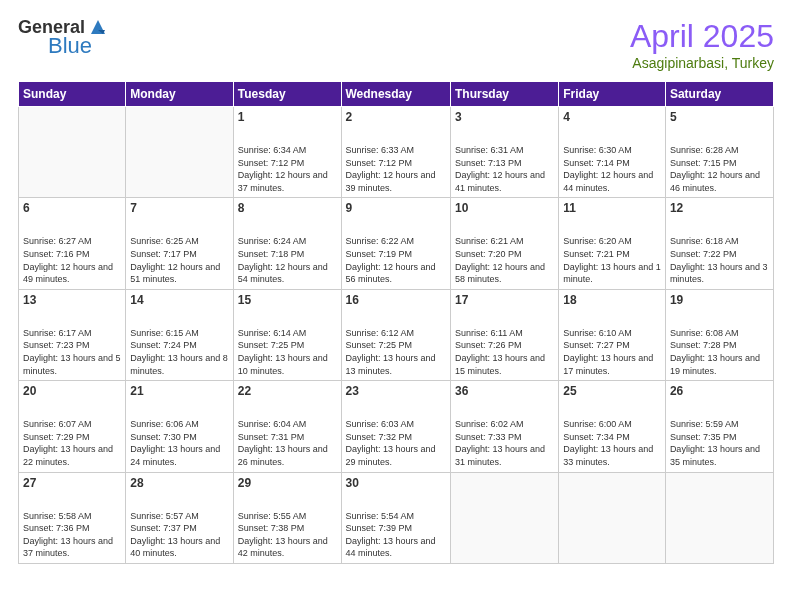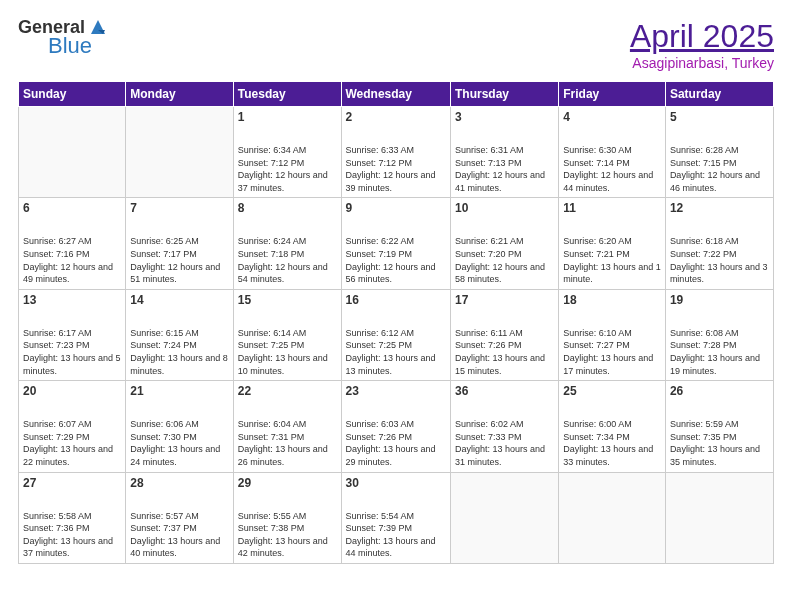--- a/index.html
+++ b/index.html
@@ -36,26 +36,25 @@
       color: #2e7abf;
       line-height: 1.1;
       margin-left: 30px;
     }
     .title-block {
       text-align: right;
     }
     .title-main {
       font-size: 32px;
       font-weight: normal;
-      color: #4c1d95;
-      text-decoration: underline;
+      color: #8b5cf6;
     }
     .title-sub {
       font-size: 14px;
-      color: #a21caf;
+      color: #4d7c0f;
     }
     .calendar {
       width: 100%;
       border-collapse: collapse;
       flex: 1;
     }
     .calendar th {
       background: #4c1d95;
       color: #fff;
       font-size: 12px;
@@ -270,21 +269,21 @@
           </td>
           <td>
             <span class="day-number">22</span>
             <div class="day-detail">Sunrise: 6:04 AM
 Sunset: 7:31 PM
 Daylight: 13 hours and 26 minutes.</div>
           </td>
           <td>
             <span class="day-number">23</span>
             <div class="day-detail">Sunrise: 6:03 AM
-Sunset: 7:26 PM
+Sunset: 7:32 PM
 Daylight: 13 hours and 29 minutes.</div>
           </td>
           <td>
             <span class="day-number">36</span>
             <div class="day-detail">Sunrise: 6:02 AM
 Sunset: 7:33 PM
 Daylight: 13 hours and 31 minutes.</div>
           </td>
           <td>
             <span class="day-number">25</span>

